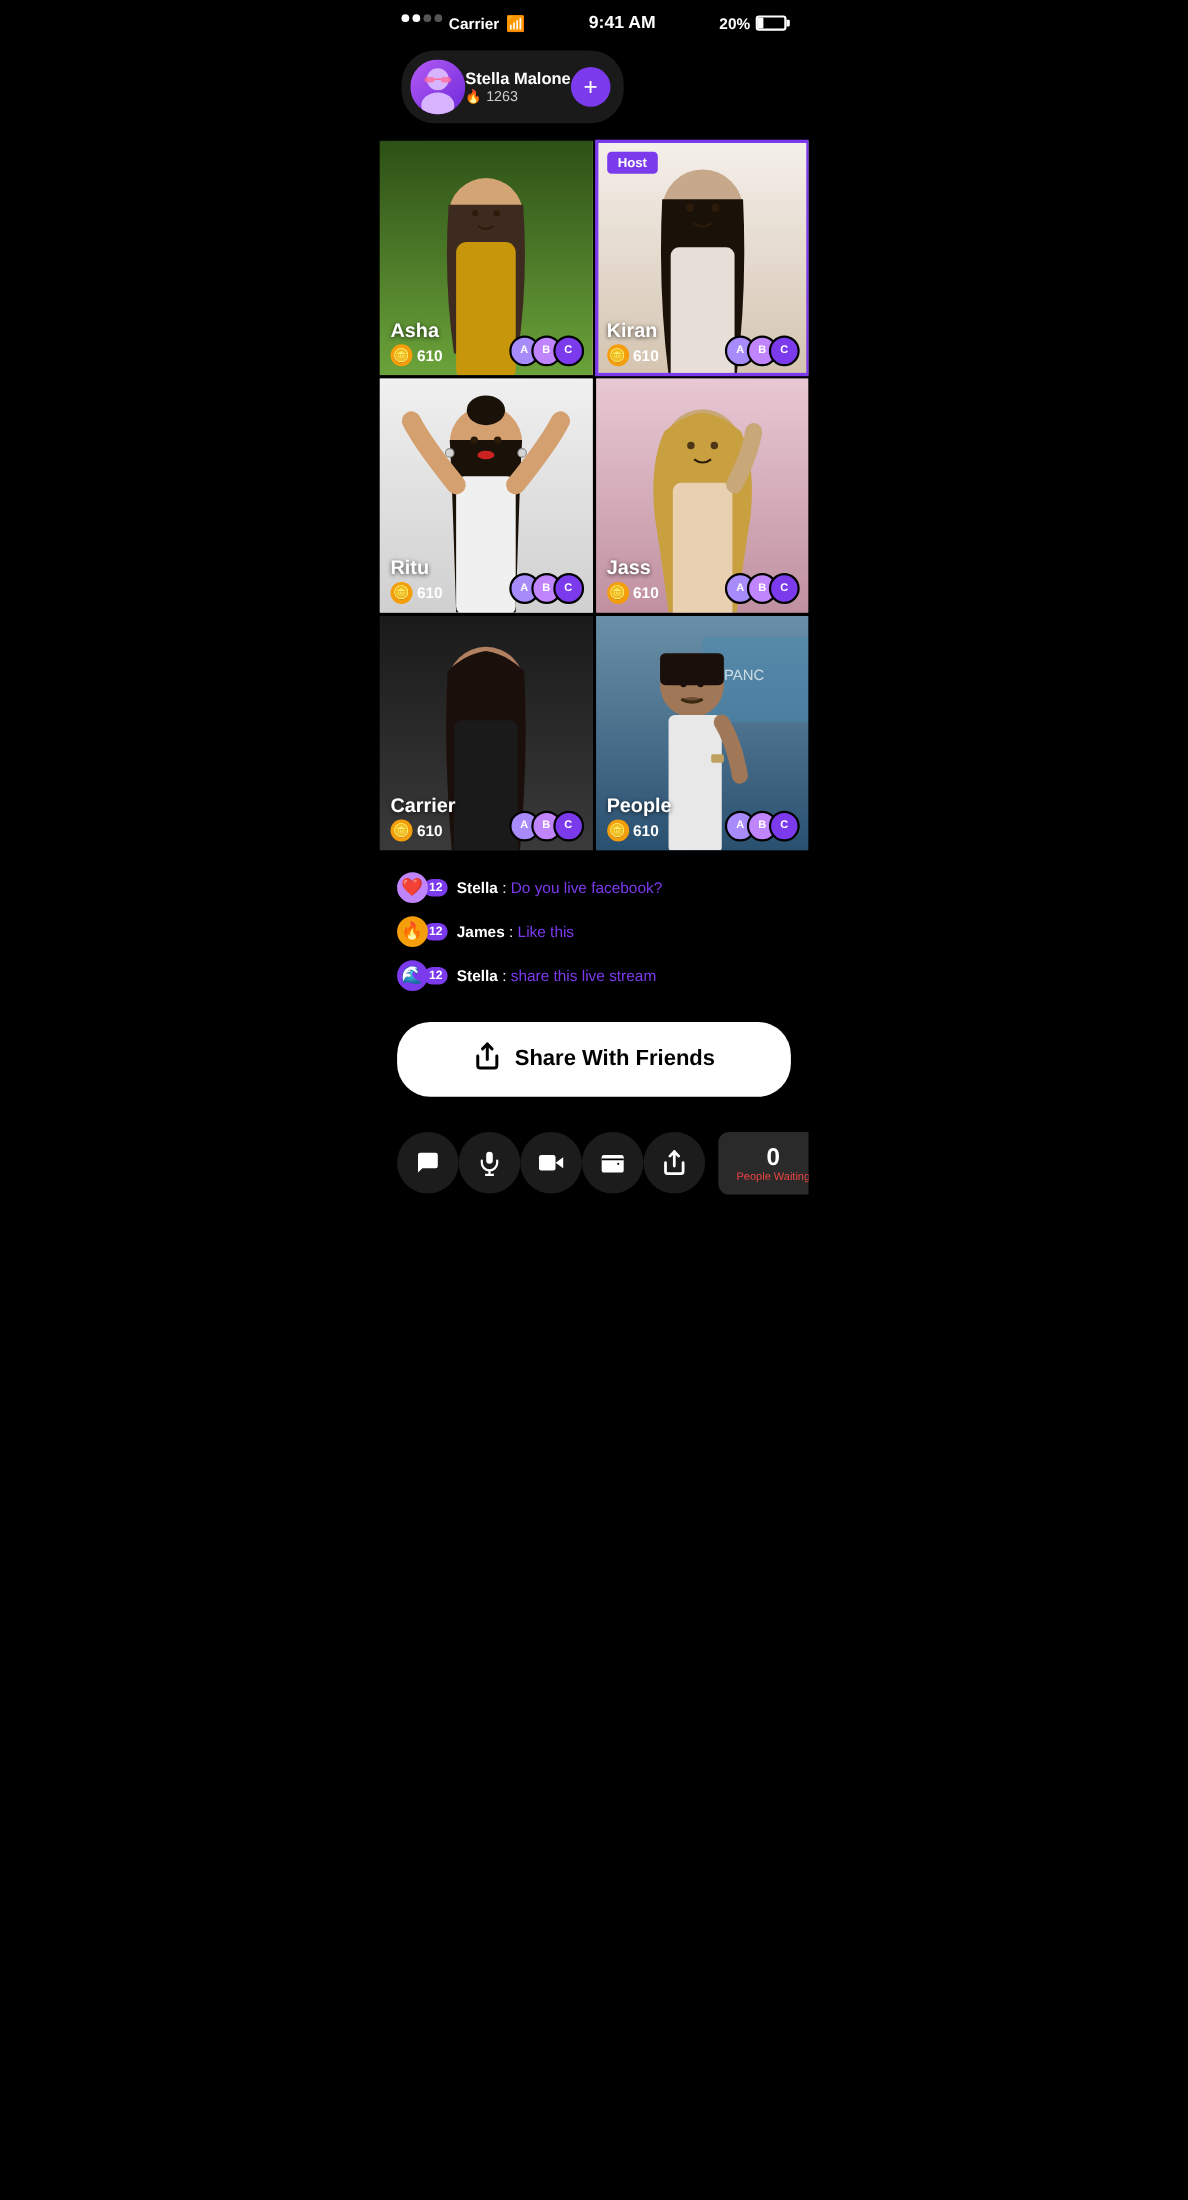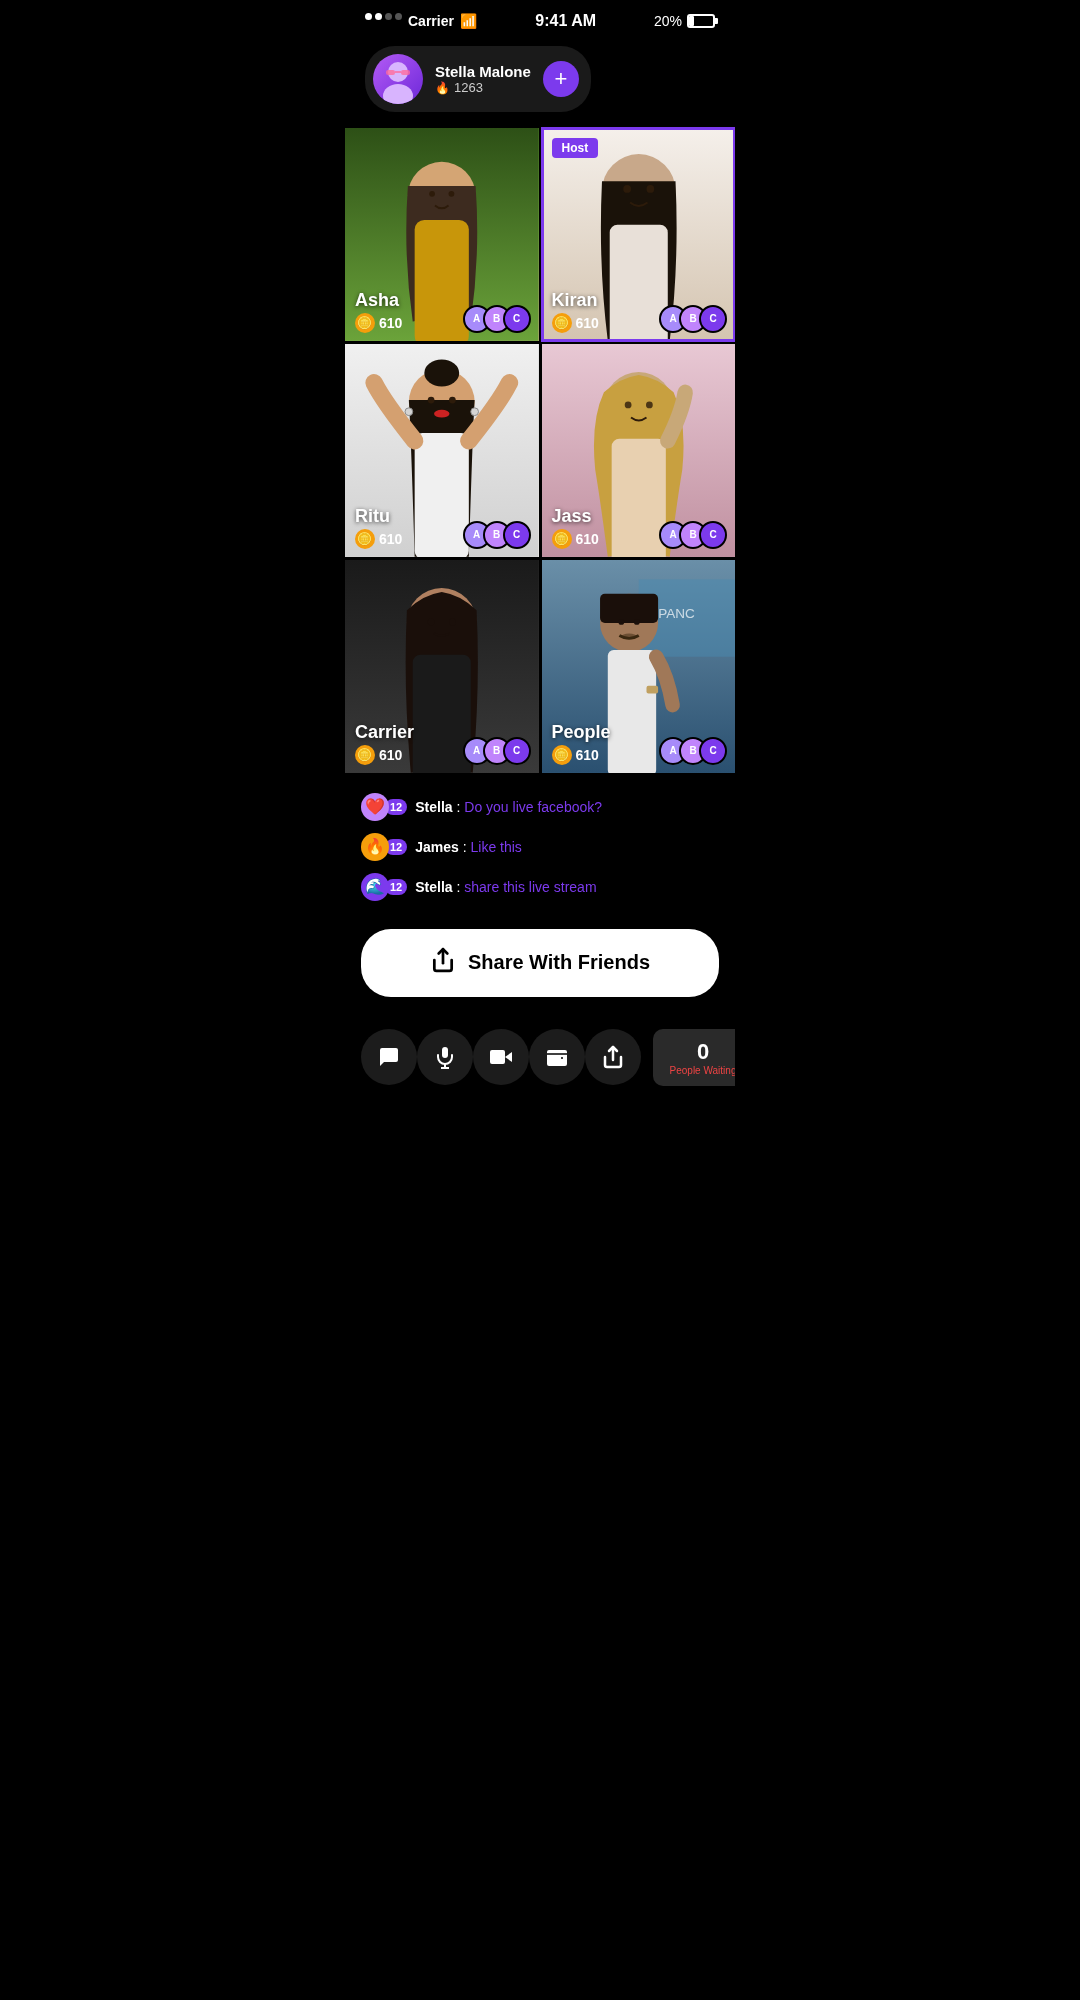--- a/index.html
+++ b/index.html
@@ -26,37 +26,36 @@
       font-weight: 600;
     }
     .status-left { display: flex; gap: 6px; }
     .signal-dots { display: flex; gap: 3px; }
     .dot { width: 7px; height: 7px; border-radius: 50%; }
     .dot.filled { background: #fff; }
     .dot.empty { background: #555; }
     .wifi-icon { font-size: 14px; }
     .carrier-text { font-size: 14px; font-weight: 600; }
     .status-center { font-size: 16px; font-weight: 600; }
-    .status-right { display: flex; align-items: center; gap: 5px; font-size: 14px; font-weight: 400; }
+    .status-right { display: flex; align-items: center; gap: 5px; font-size: 14px; font-weight: 700; }
     .battery-outline {
       width: 28px; height: 14px; border: 2px solid #fff; border-radius: 3px;
       position: relative; display: flex; align-items: center;
     }
     .battery-outline::after {
       content: ''; position: absolute; right: -5px; top: 50%;
       transform: translateY(-50%); width: 3px; height: 6px;
       background: #fff; border-radius: 0 1px 1px 0;
     }
     .battery-fill { width: 20%; height: 100%; background: #fff; border-radius: 1px; }
 
     
     .profile-header {
       display: flex;
       align-items: center;
-      gap: 12px;
       margin: 8px 20px 16px;
       background: #1a1a1a;
       border-radius: 30px;
       padding: 8px 12px 8px 8px;
       width: fit-content;
     }
     .avatar-wrapper {
       width: 50px; height: 50px; border-radius: 50%; overflow: hidden;
       background: linear-gradient(135deg, #c084fc, #7c3aed);
       flex-shrink: 0;

